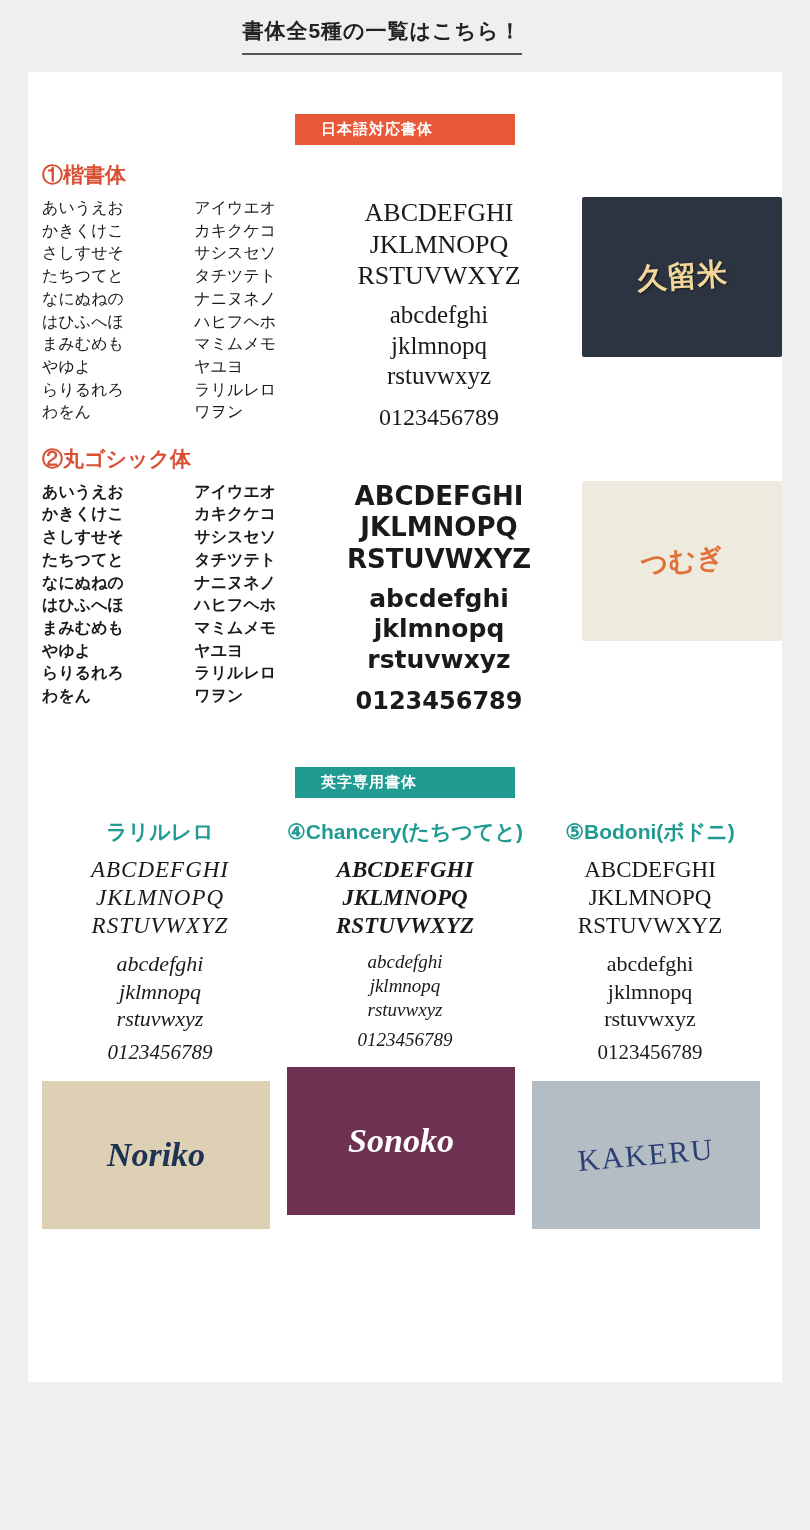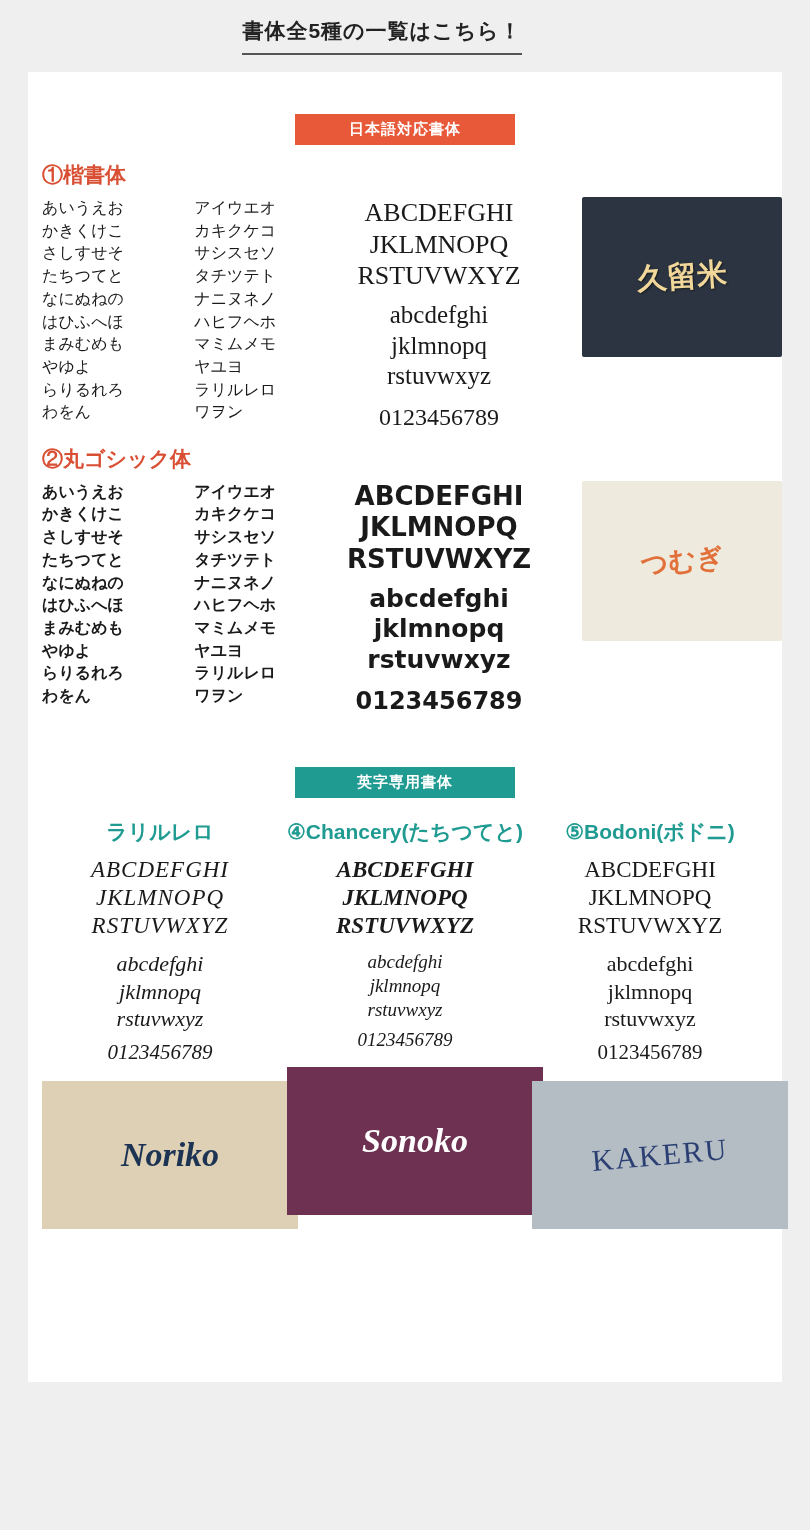--- a/index.html
+++ b/index.html
@@ -50,21 +50,20 @@
     display: flex;
     justify-content: center;
   }
   .banner {
     display: inline-block;
     color: #ffffff;
     font-size: 15px;
     font-weight: bold;
     letter-spacing: 1px;
     padding: 6px 26px;
-    text-align: center;
     min-width: 168px;
   }
   .banner.jp { background: #e8593a; }
   .banner.en { background: #1f9b92; }
 
   
   .fname {
     font-size: 21px;
     font-weight: bold;
     margin: 0;
@@ -150,21 +149,20 @@
     font-size: 21px;
     margin-top: 8px;
     white-space: pre;
   }
   .en-photo {
     width: 228px;
     height: 148px;
     margin-top: 16px;
     position: relative;
     overflow: hidden;
-    padding-left: 28px;
   }
   .en-photo .stitch {
     position: absolute;
     left: 50%;
     top: 50%;
     transform: translate(-50%,-50%);
     white-space: nowrap;
   }
 </style>
 </head>

